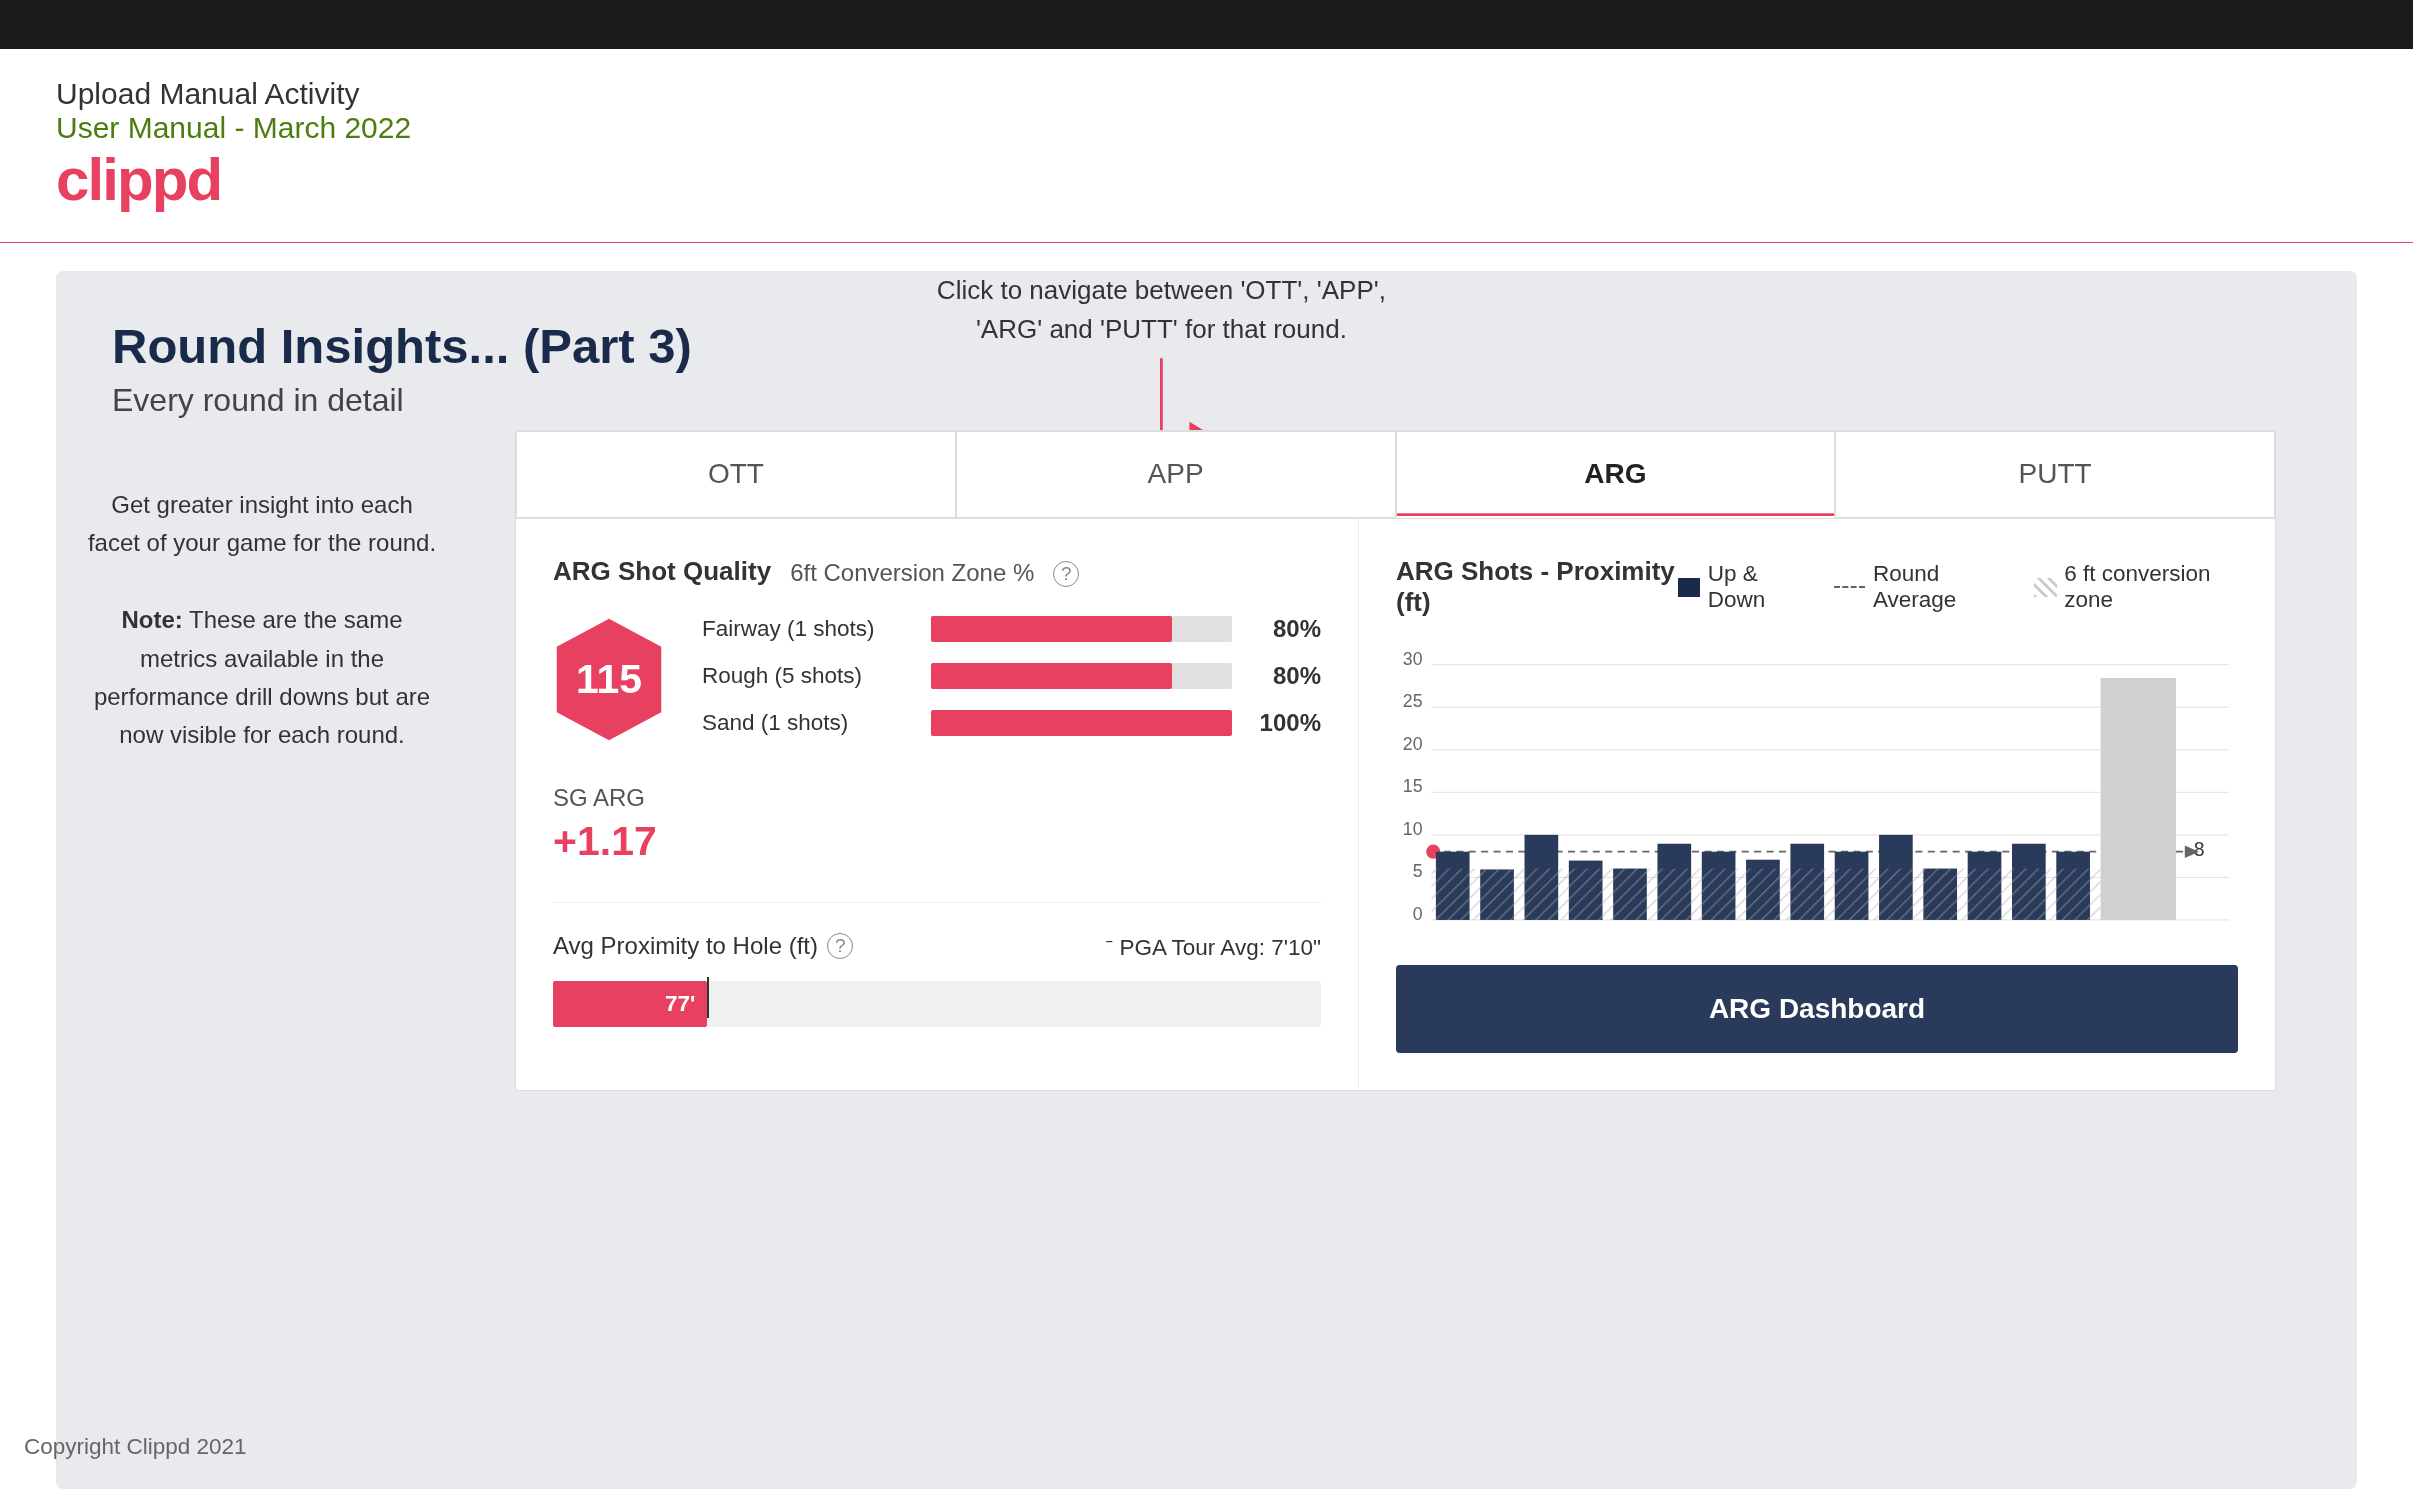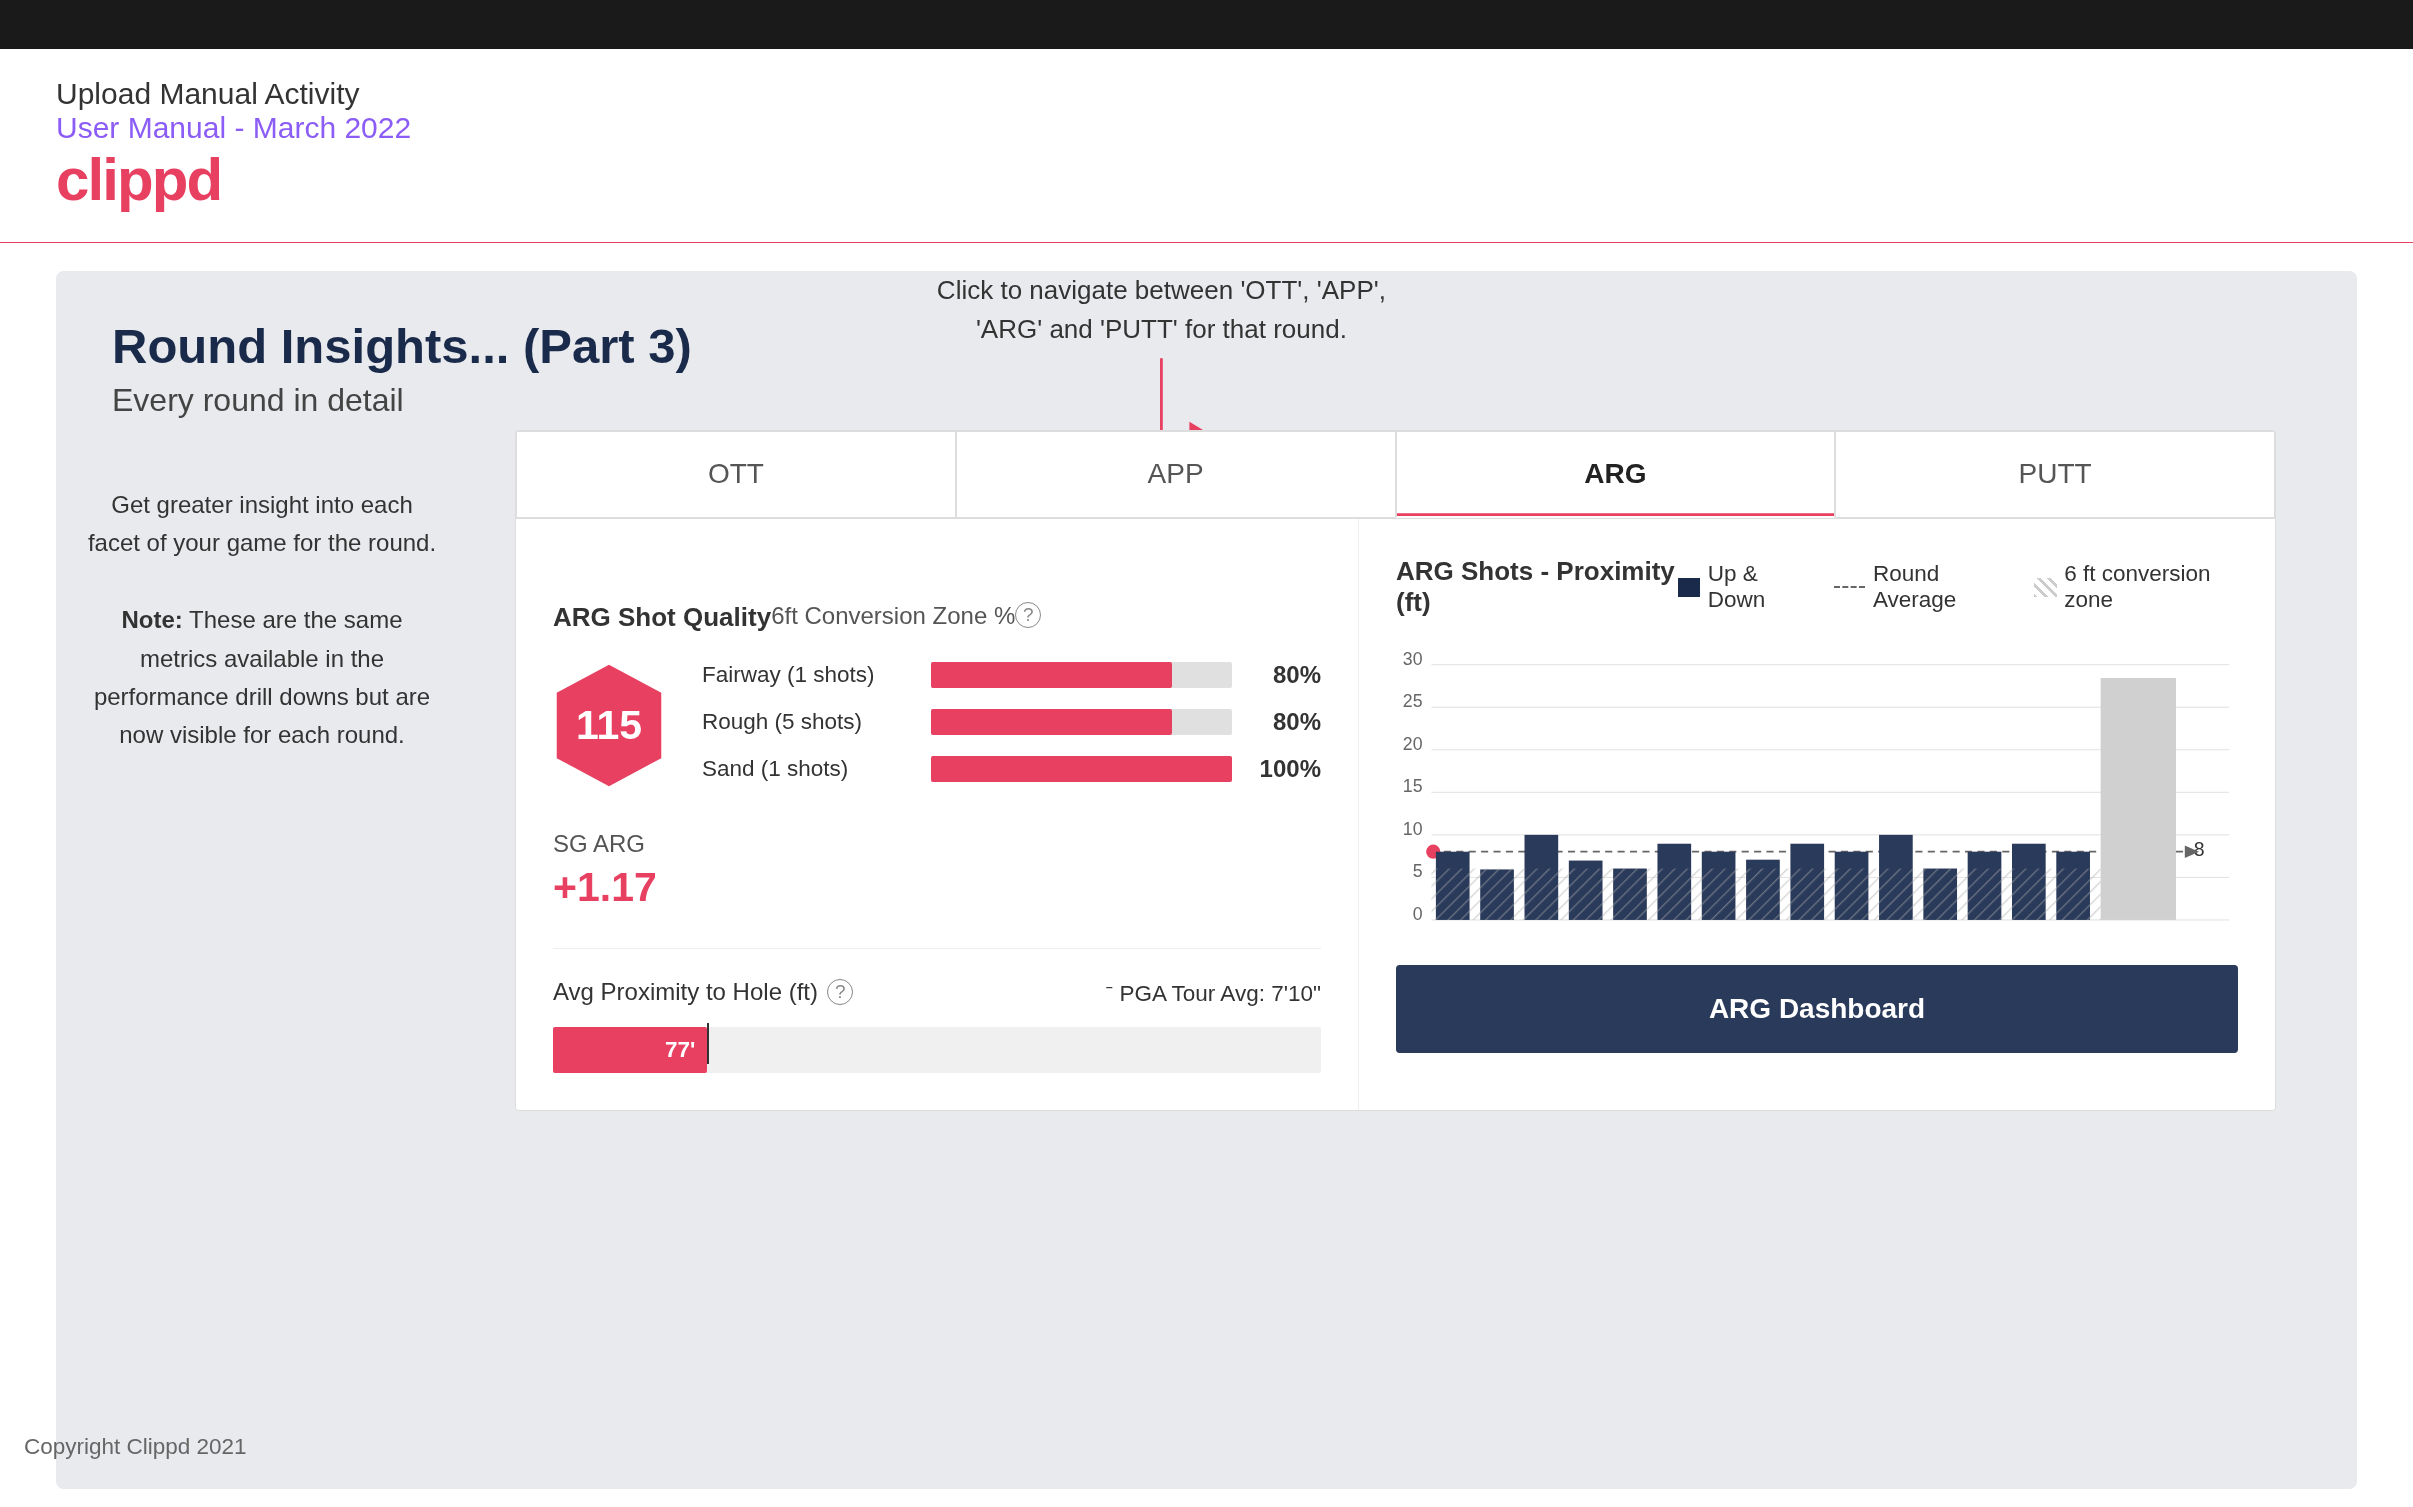--- a/index.html
+++ b/index.html
@@ -27,21 +27,21 @@
       padding: 28px 56px;
       border-bottom: 1.9px solid #e84060;
       flex-direction: column;
     }
     .header-left {
       font-size: 30px;
       color: #333;
     }
     .header-center {
       font-size: 30px;
-      color: #8b5cf6;
+      color: #4d7c0f;
     }
     .logo {
       font-size: 60px;
       font-weight: 700;
       color: #e84060;
       letter-spacing: -1.9px;
     }
 
     
     .main {
@@ -135,25 +135,25 @@
 
     
     .left-panel {
       width: 843px;
       padding: 37px;
       border-right: 0.9px solid #eee;
     }
 
     .panel-header {
       display: flex;
-      align-items: flex-start;
+      align-items: flex-end;
+      gap: 19px;
       margin-bottom: 28px;
       font-size: 26px;
       color: #333;
-      margin-top: 46px;
     }
     .panel-header-label {
       font-weight: 600;
       font-size: 26px;
     }
     .panel-header-sub {
       font-size: 24px;
       color: #555;
     }
     .help-icon {

